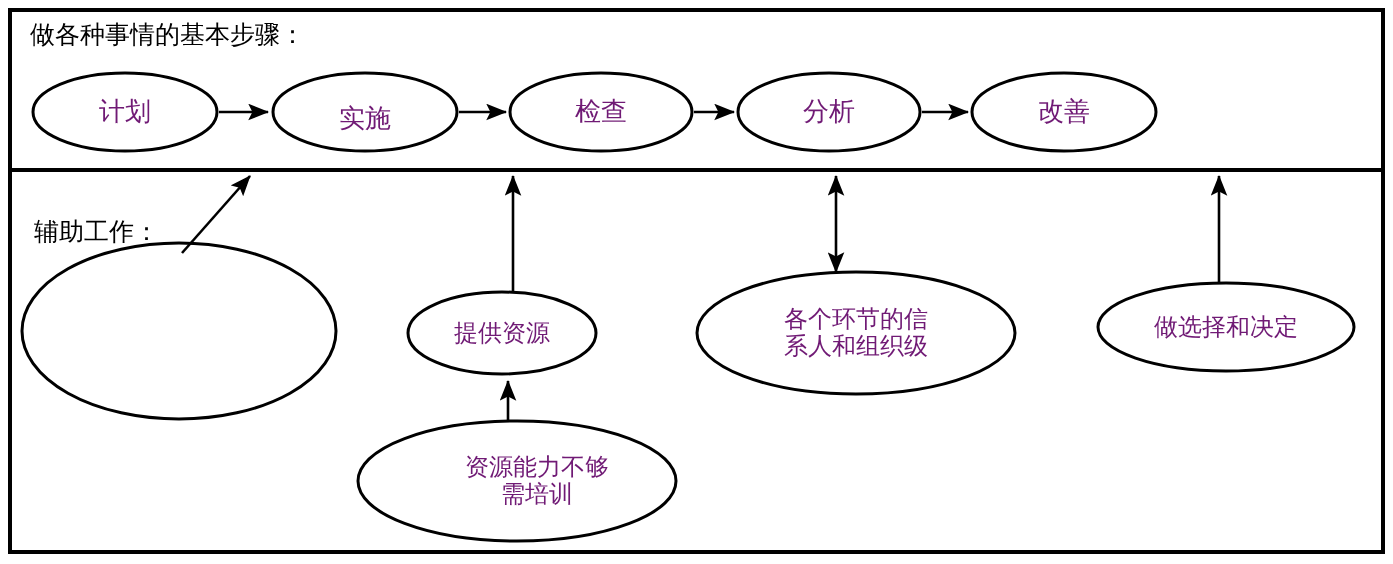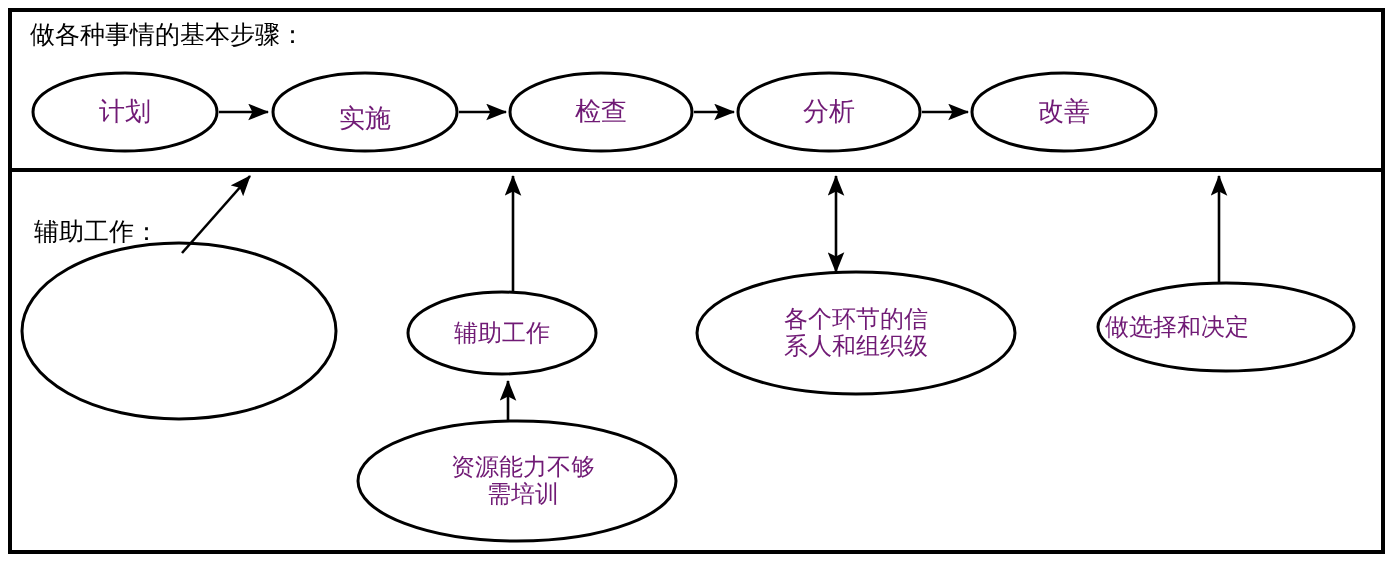--- a/index.html
+++ b/index.html
@@ -117,20 +117,20 @@
   <div class="section-caption" style="left:30px; top:18px;">做各种事情的基本步骤：</div>
 
   <div class="section-caption" style="left:34px; top:180px;margin-top:35px;">辅助工作：</div>
 
   <div class="node-label step-label" style="left:33px; top:73px; width:184px; height:78px;">计划</div>
   <div class="node-label step-label" style="left:273px; top:80px; width:184px; height:78px;">实施</div>
   <div class="node-label step-label" style="left:510px; top:73px; width:182px; height:78px;text-align:center;">检查</div>
   <div class="node-label step-label" style="left:972px; top:73px; width:184px; height:78px;">改善</div>
   <div class="node-label step-label" style="left:738px; top:73px; width:182px; height:78px;">分析</div>
 
-  <div class="node-label support-label" style="left:408px; top:292px; width:188px; height:82px;">辅助工作</div>
-  <div class="node-label support-label" style="left:364px; top:421px; width:318px; height:120px;">资源能力不够
+  <div class="node-label support-label" style="left:408px; top:292px; width:188px; height:82px;">提供资源</div>
+  <div class="node-label support-label" style="left:378px; top:421px; width:318px; height:120px;">资源能力不够
 需培训</div>
   <div class="node-label support-label" style="left:697px; top:272px; width:318px; height:122px;">各个环节的信
 系人和组织级</div>
-  <div class="node-label support-label" style="left:1049px; top:283px; width:256px; height:88px;">做选择和决定</div>
+  <div class="node-label support-label" style="left:1098px; top:283px; width:256px; height:88px;">做选择和决定</div>
 
 </div>
 
 </body></html>

